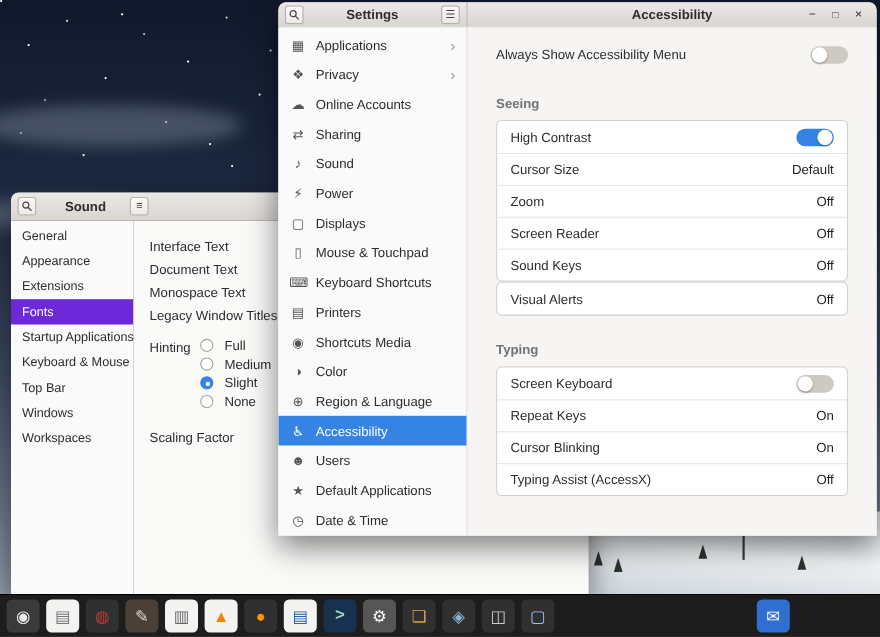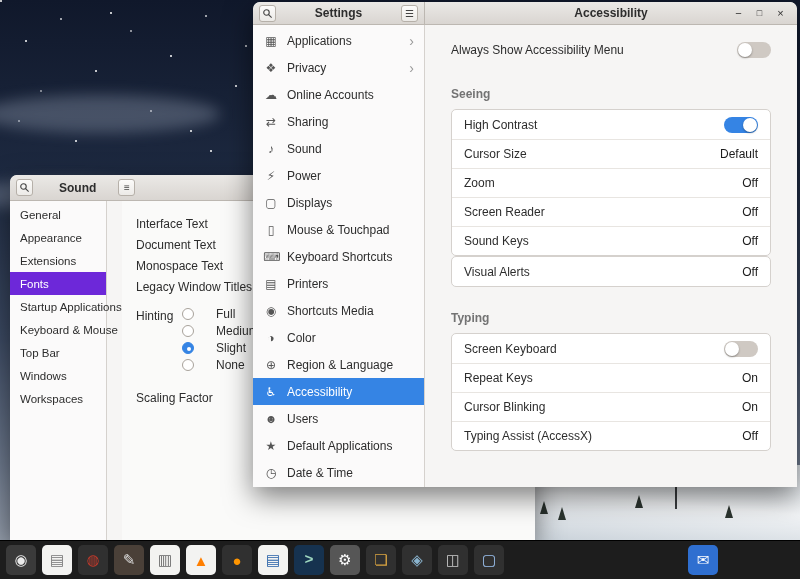--- a/index.html
+++ b/index.html
@@ -28,29 +28,29 @@
   .window { position:absolute; background:#f6f5f4; border-radius:7px 7px 0 0; box-shadow:0 10px 28px rgba(0,0,0,.5); overflow:hidden; }
   .hbar { background:linear-gradient(#ebe9e6,#d9d5d1); border-bottom:1px solid #bcb7b1; display:flex; align-items:center; }
   .hbtn { width:17px; height:17px; border:1px solid #b6b0a9; border-radius:3px; background:linear-gradient(#fcfbfa,#eceae7);
     display:flex; align-items:center; justify-content:center; font-size:10px; color:#444; flex:0 0 auto; }
   .search-svg { width:11px; height:11px; display:block; }
   
   .tweaks { left:10px; top:175px; width:525px; height:365px; z-index:5; }
   .t-hbar { height:26px; padding:0 6px; gap:8px; border-radius:7px 7px 0 0; }
   .t-title { font-weight:bold; font-size:12px; margin-left:18px; }
   .t-hbar .hbtn.menu { margin-left:14px; }
-  .t-side { position:absolute; left:0; top:26px; width:97px; bottom:0; background:#fbfafa; border-right:1px solid #d5d1cd; padding-top:2px; }
+  .t-side { position:absolute; left:0; top:26px; width:112px; bottom:0; background:#fbfafa; border-right:1px solid #d5d1cd; padding-top:2px; }
   .t-item { height:23px; display:flex; align-items:center; padding-left:10px; font-size:11.5px; white-space:nowrap; color:#2d2d2d; }
   .t-item[data-state="true"] { background:#6d28d9; color:#fff; }
   .t-content { position:absolute; left:112px; top:26px; right:0; bottom:0; background:#fafaf9; padding:12px 0 0 14px; }
   .t-row { height:21px; display:flex; align-items:center; font-size:12px; }
   .hint-block { margin-top:10px; display:flex; align-items:flex-start; }
   .hint-label { width:46px; padding-top:2px; }
   .hint-radios { display:flex; flex-direction:column; gap:4px; }
-  .radio-row { display:flex; align-items:center; gap:22px; height:13px; }
+  .radio-row { display:flex; align-items:center; gap:10px; height:13px; }
   .radio { width:12px; height:12px; border-radius:50%; border:1px solid #a8a29b; background:#fff; position:relative; flex:0 0 auto; }
   .radio[data-state="true"] { background:#3584e4; border-color:#3584e4; }
   .radio[data-state="true"]::after { content:""; position:absolute; left:4px; top:4px; width:4px; height:4px; border-radius:50%; background:#fff; }
   .scaling { margin-top:16px; }
   
   .settings { left:253px; top:2px; width:544px; height:485px; z-index:10; }
   .s-hbar { height:23px; border-radius:7px 7px 0 0; }
   .s-hleft { width:172px; height:100%; border-right:1px solid #bcb7b1; display:flex; align-items:center; justify-content:space-between; padding:0 6px; }
   .s-title { font-weight:bold; font-size:12px; }
   .s-hright { flex:1; height:100%; position:relative; display:flex; align-items:center; }

